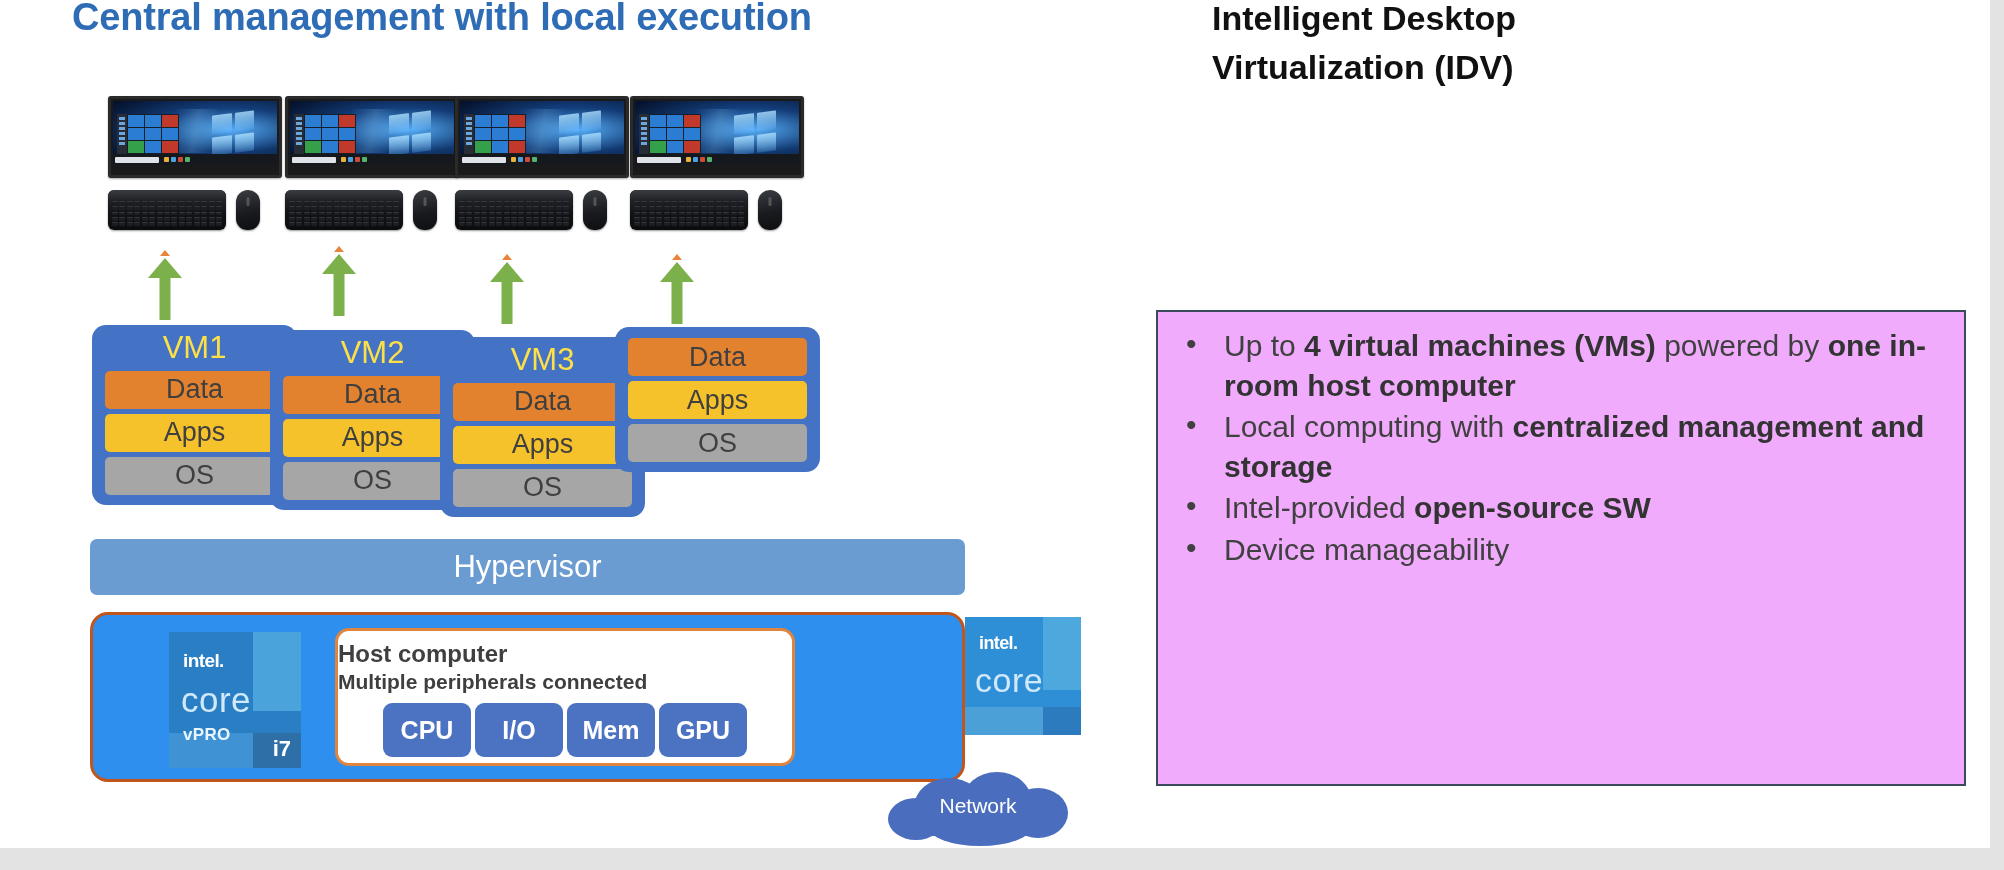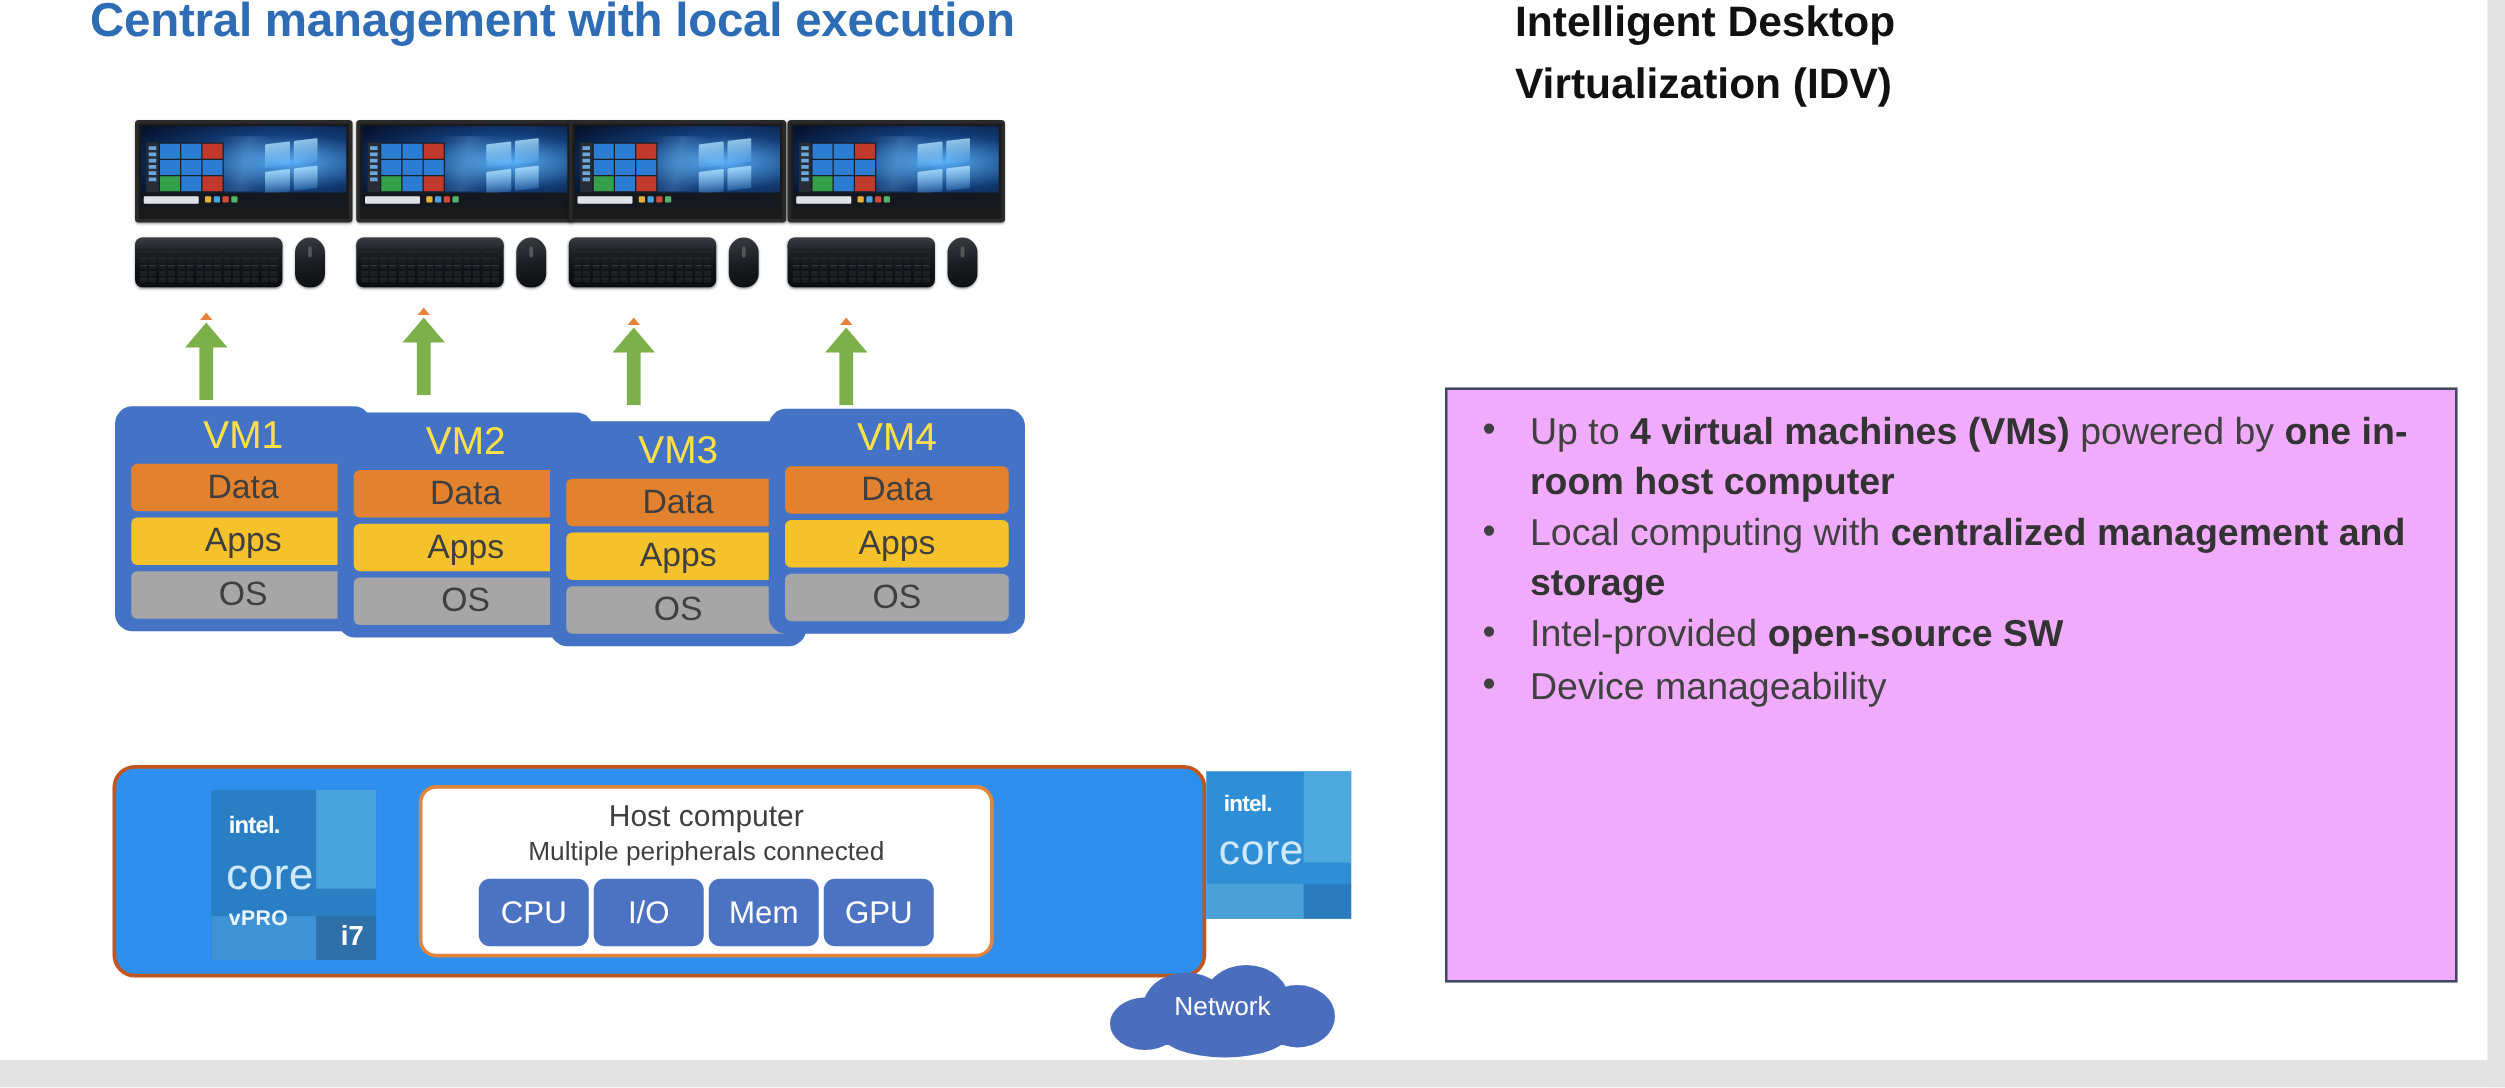--- a/index.html
+++ b/index.html
@@ -95,21 +95,21 @@
   .cpu-badge{position:absolute;left:76px;top:17px;width:132px;height:136px;background:#2A7FC4;overflow:hidden;}
   .cb-q1{position:absolute;right:0;top:0;width:36%;height:58%;background:#4BA3DC;}
   .cb-q2{position:absolute;left:0;bottom:0;width:64%;height:26%;background:#3F93D4;}
   .cb-q3{position:absolute;right:0;bottom:0;width:36%;height:26%;background:#2E6FA8;}
   .cb-intel{position:absolute;left:14px;top:18px;color:#fff;font-size:19px;font-weight:bold;letter-spacing:-0.6px;}
   .cb-core{position:absolute;left:12px;top:48px;color:#CFE9FA;font-size:35px;font-weight:300;letter-spacing:0.5px;}
   .cb-vpro{position:absolute;left:14px;top:93px;color:#EAF6FF;font-size:17px;font-weight:bold;letter-spacing:0.3px;}
   .cb-i7{position:absolute;right:10px;bottom:6px;color:#ffffff;font-size:22px;font-weight:bold;}
 
   .hostinner{position:absolute;left:242px;top:13px;width:460px;height:138px;background:#fff;
-             border:3px solid #E0853E;border-radius:14px;box-sizing:border-box;text-align:center;}
+             border:3px solid #E0853E;border-radius:14px;box-sizing:border-box;text-align:left;font-weight:bold;}
   .hi-t1{margin-top:9px;font-size:24px;color:#3f3f3f;}
   .hi-t2{margin-top:2px;font-size:21px;color:#3f3f3f;}
   .hi-chips{display:flex;justify-content:center;gap:4px;margin-top:9px;}
   .chip{width:88px;height:54px;background:#4C73C2;border-radius:9px;color:#fff;font-size:25px;
         display:flex;align-items:center;justify-content:center;}
 
   .corebadge{position:absolute;left:965px;top:617px;width:116px;height:118px;background:#2E8FD6;overflow:hidden;}
   .corebadge .q1{position:absolute;right:0;top:0;width:33%;height:62%;background:#4DA8DD;}
   .corebadge .q2{position:absolute;left:0;bottom:0;width:67%;height:24%;background:#4BA0D8;}
   .corebadge .q3{position:absolute;right:0;bottom:0;width:33%;height:24%;background:#2C7BBE;}
@@ -714,27 +714,29 @@
         <div class="vm-layer lay-apps">Apps</div>
         <div class="vm-layer lay-os">OS</div>
       </div>
       <div class="vm" style="left: 440px; top: 337px;">
         <div class="vm-title">VM3</div>
         <div class="vm-layer lay-data">Data</div>
         <div class="vm-layer lay-apps">Apps</div>
         <div class="vm-layer lay-os">OS</div>
       </div>
       <div class="vm" style="left: 615px; top: 327px;">
-        <div class="vm-title">VM4</div>
         <div class="vm-layer lay-data">Data</div>
         <div class="vm-layer lay-apps">Apps</div>
         <div class="vm-layer lay-os">OS</div>
       </div>
     </div>
 
+  <div class="hypervisor">
+    <span>Hypervisor</span>
+  </div>
 
   <div class="hostband">
     <div class="cpu-badge">
       <div class="cb-q1"></div>
       <div class="cb-q2"></div>
       <div class="cb-q3"></div>
       <div class="cb-intel">intel.</div>
       <div class="cb-core">core</div>
       <div class="cb-vpro">vPRO</div>
       <div class="cb-i7">i7</div>

